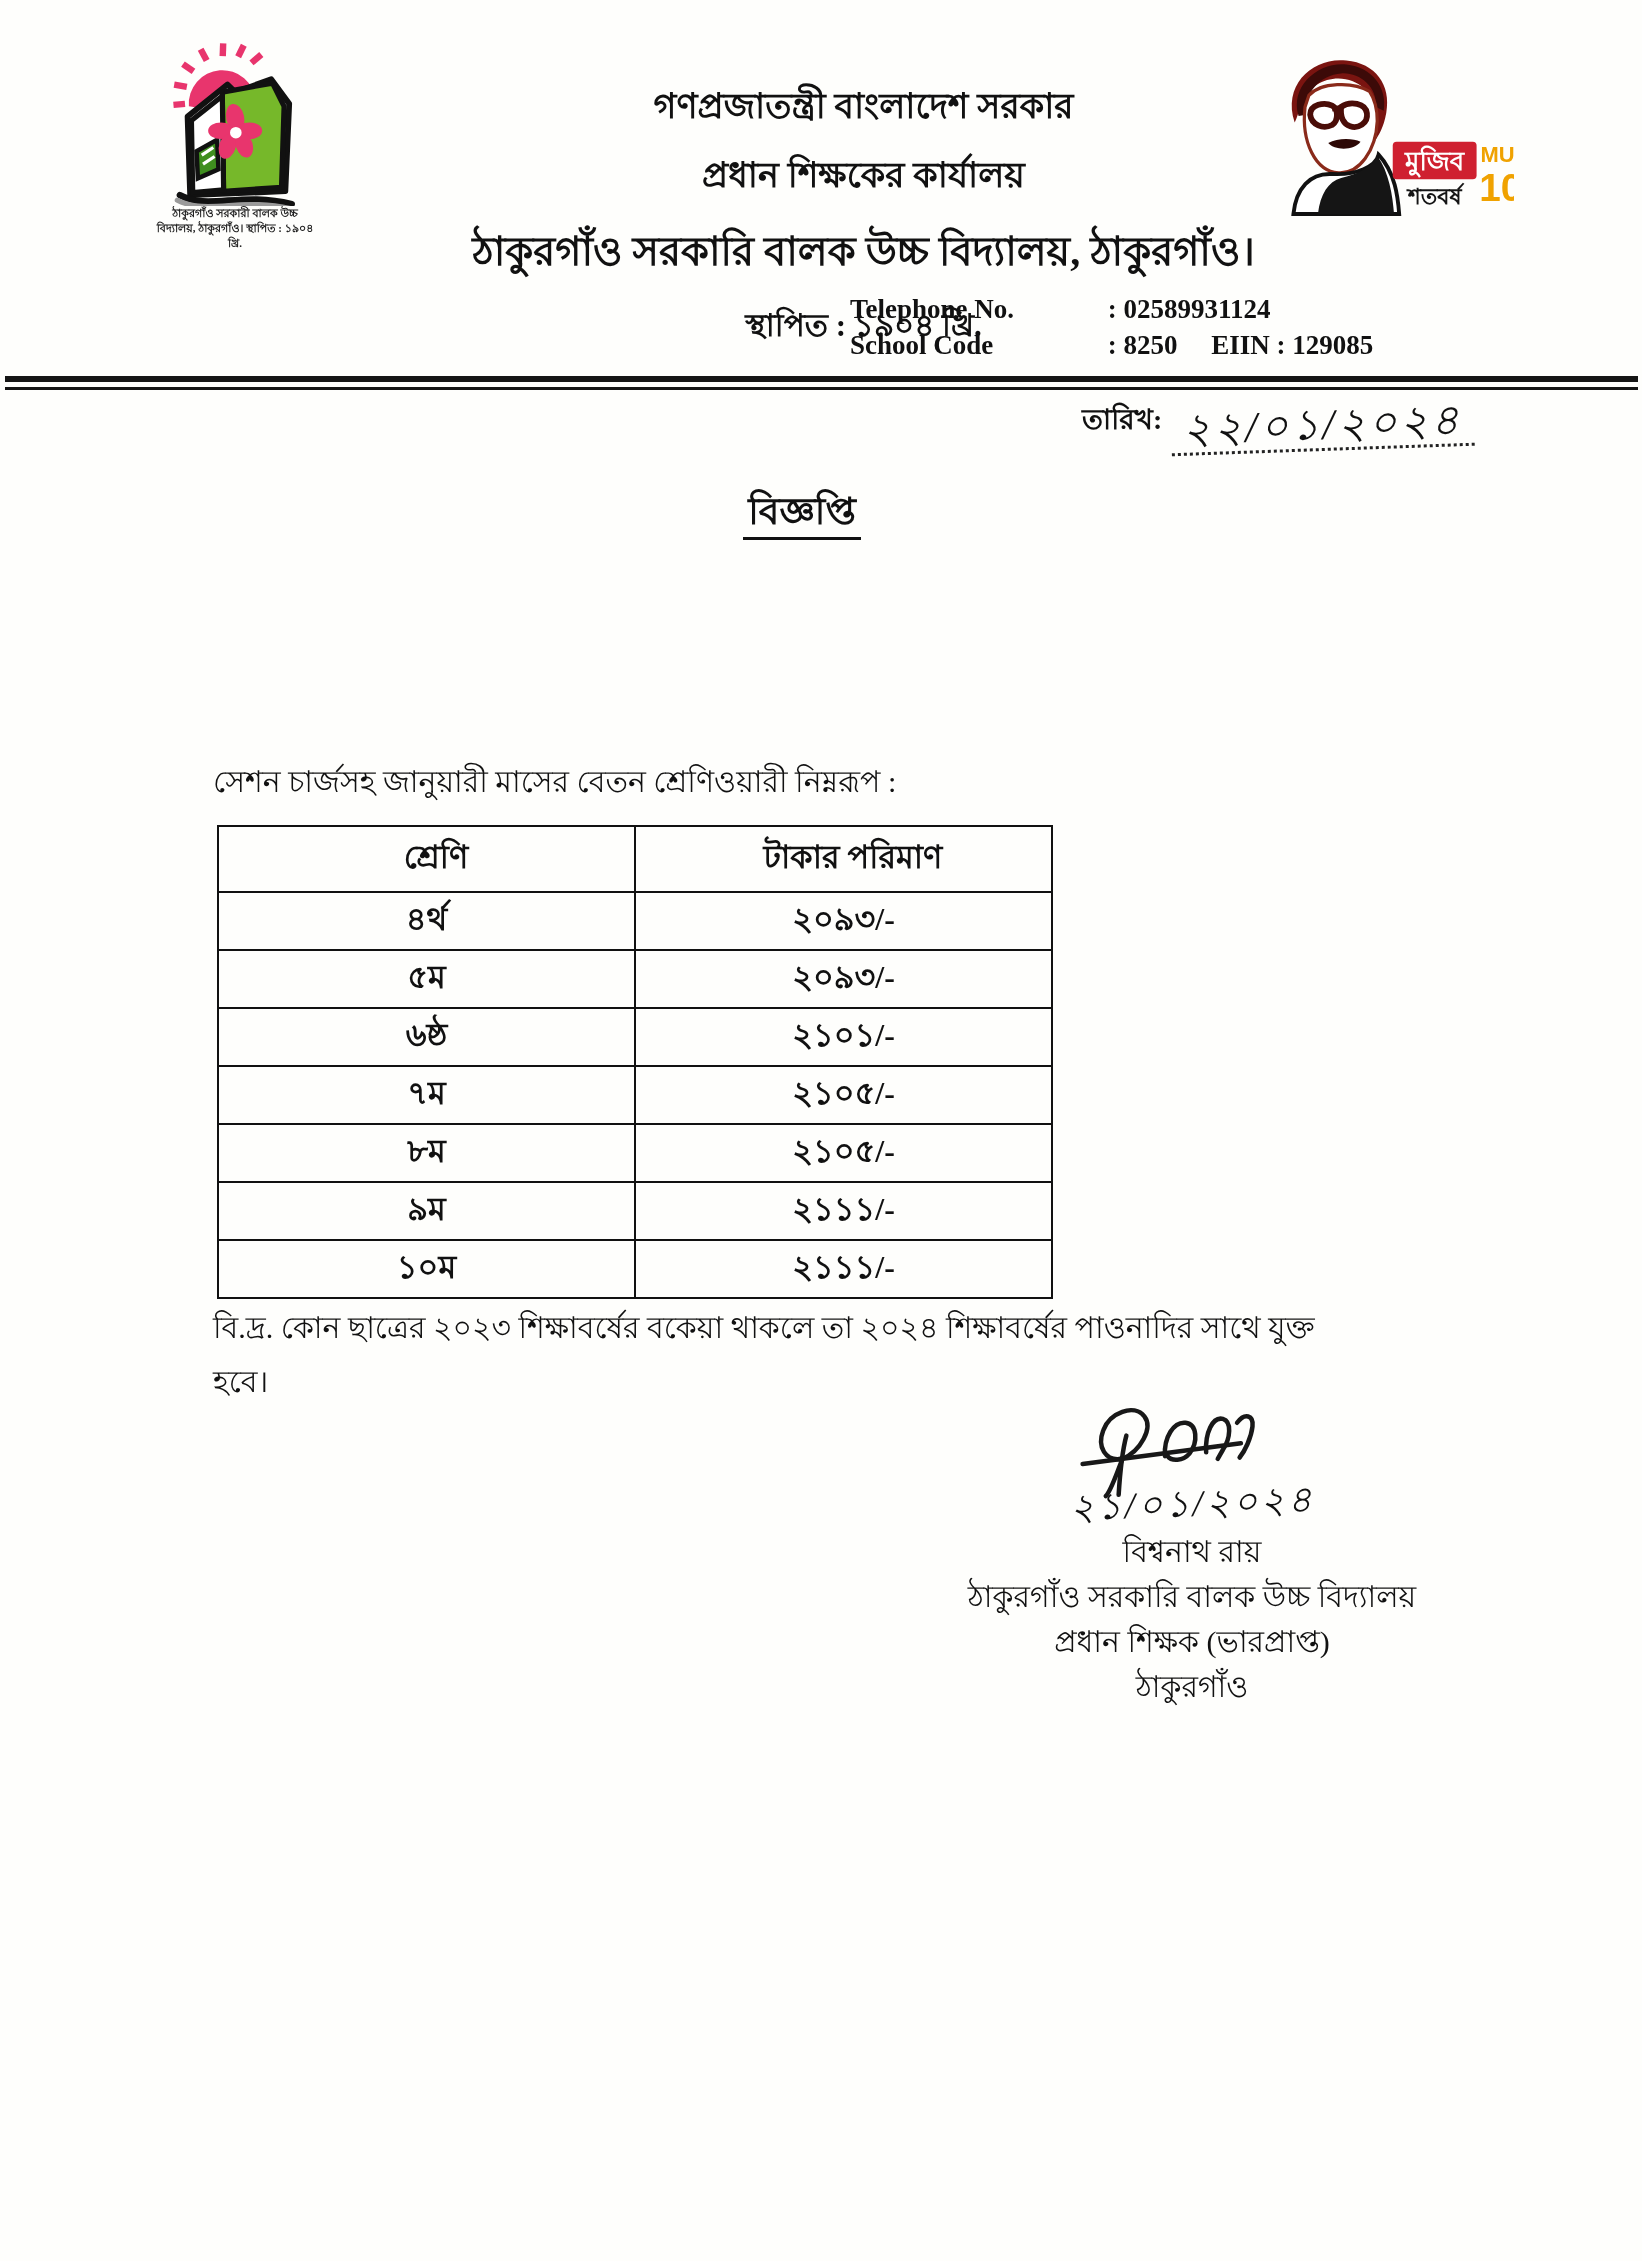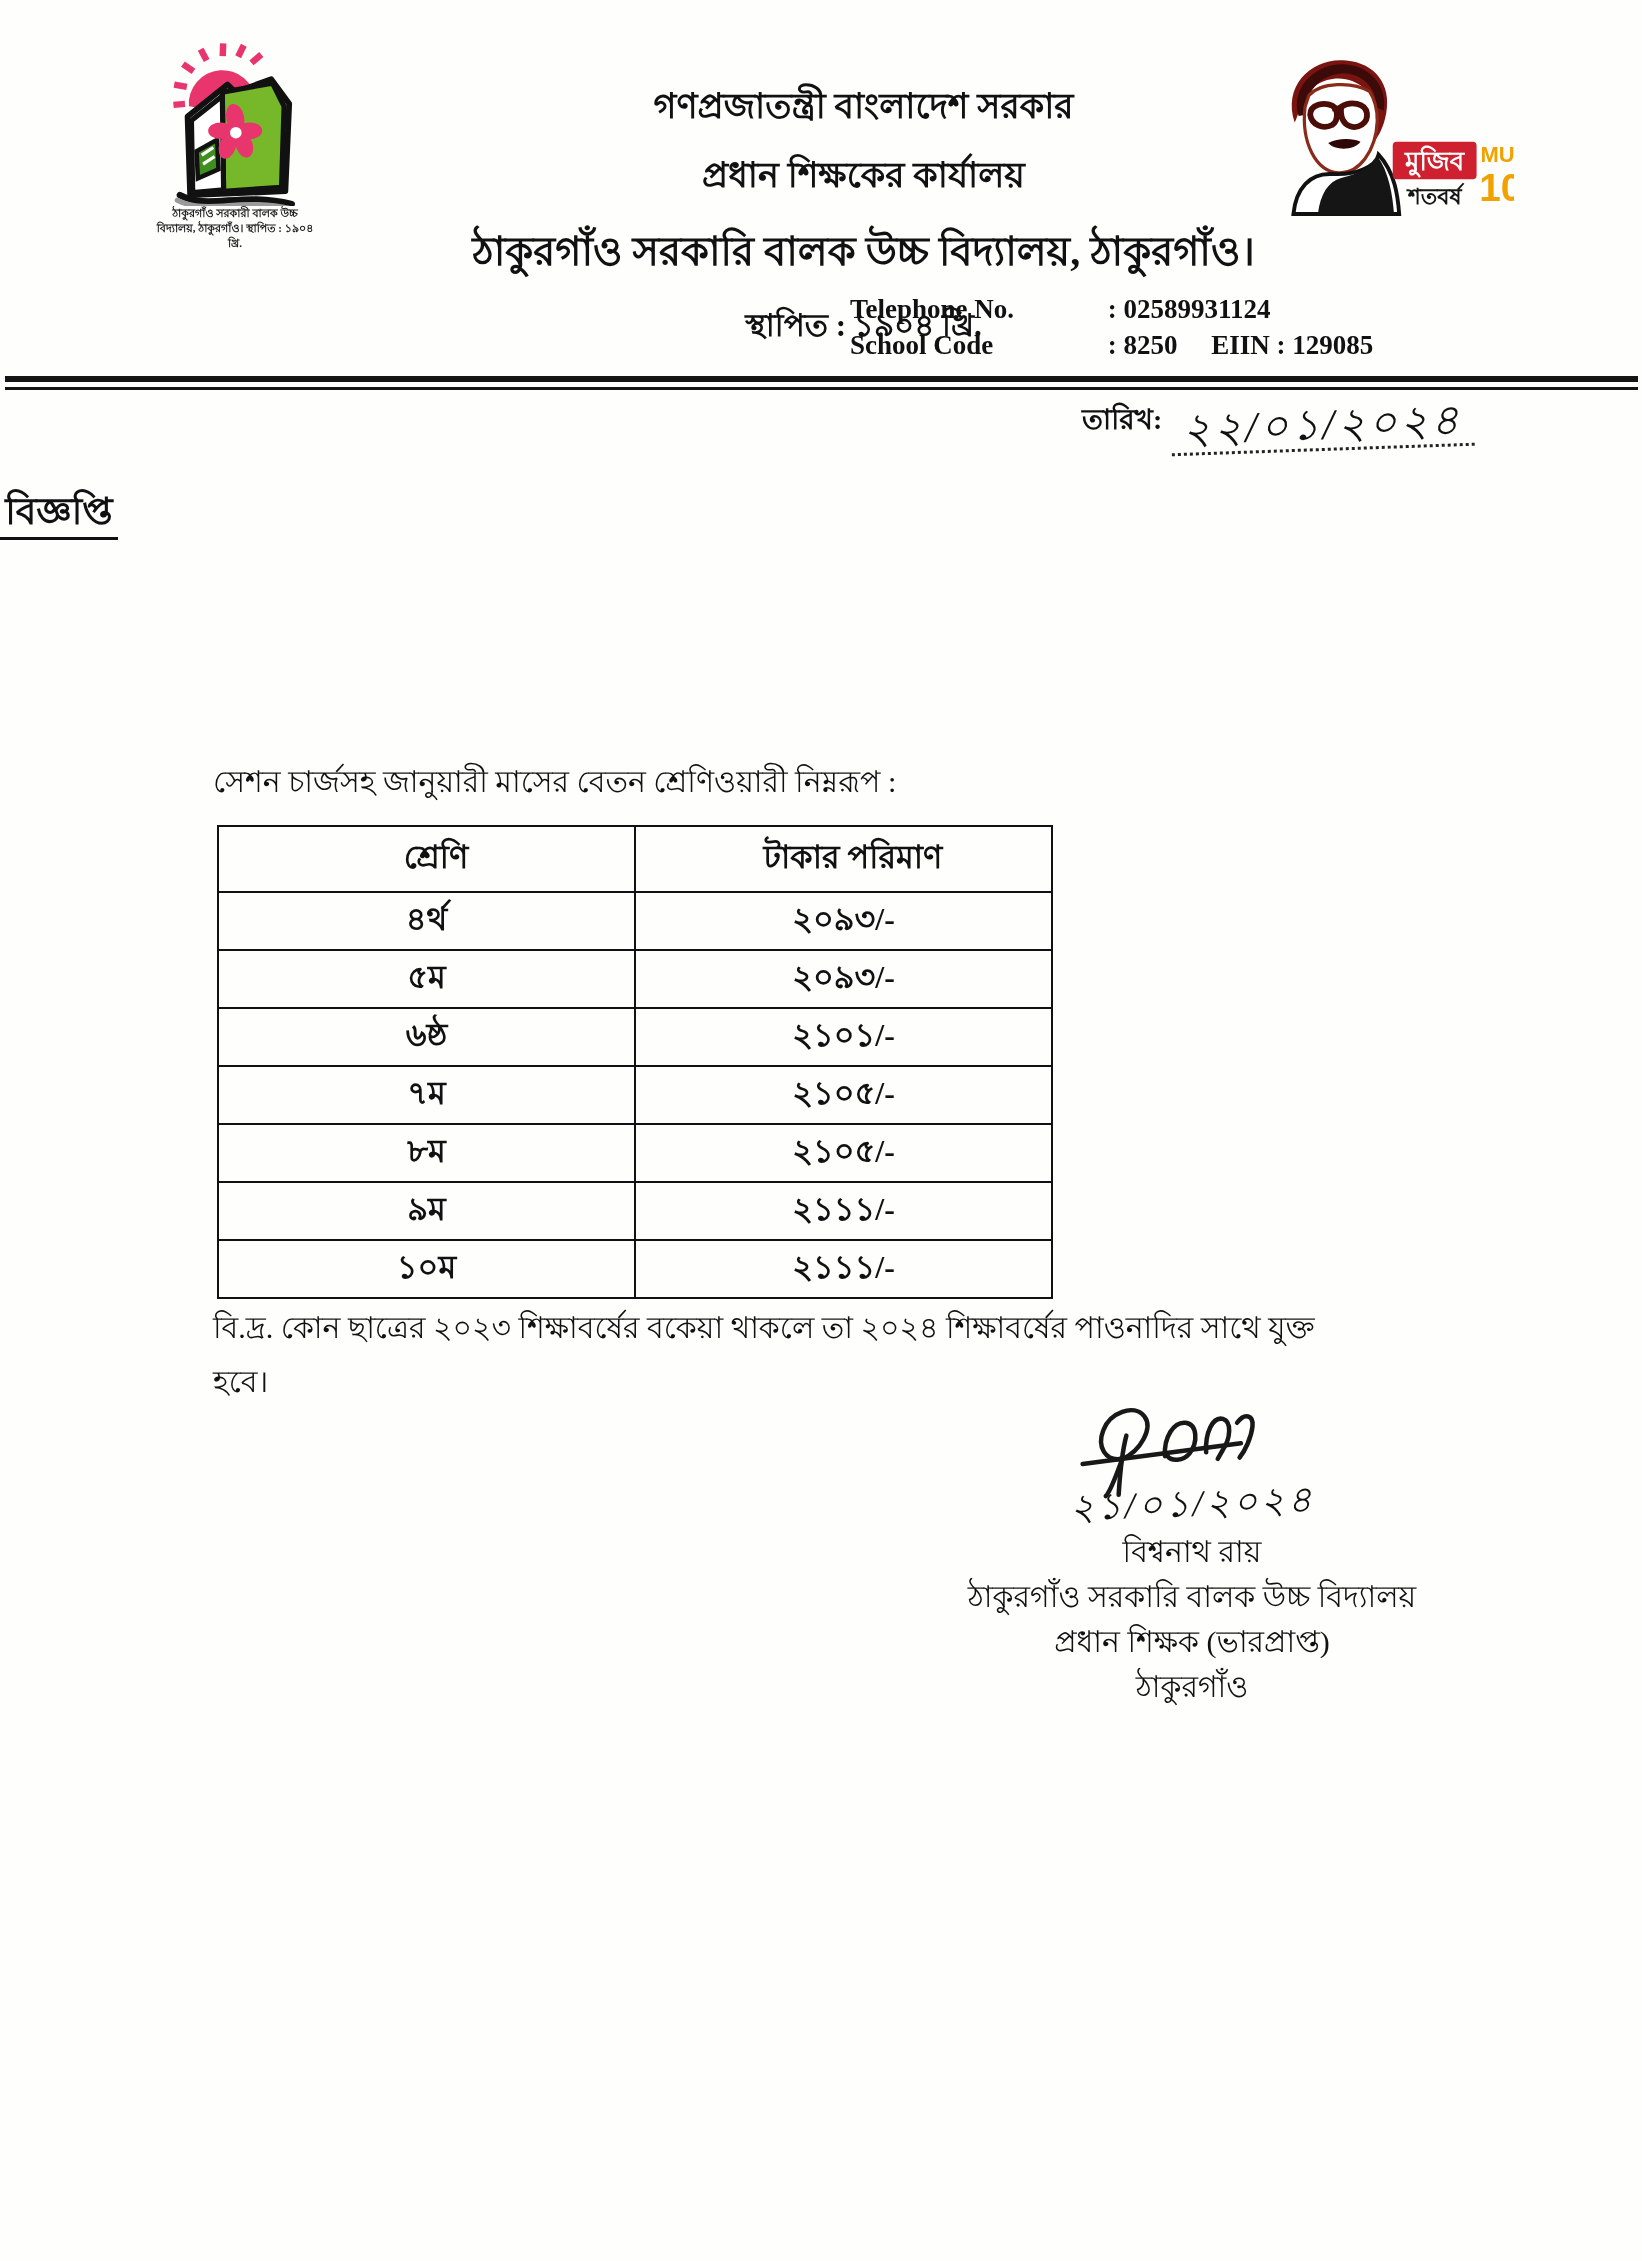--- a/index.html
+++ b/index.html
@@ -34,21 +34,21 @@
   
   .double-rule{position:absolute;left:5.2px;right:5.2px;top:376px;height:5.2px;
     border-top:6.4px solid #151515;border-bottom:3.2px solid #151515;}
   
   .date-line{position:absolute;left:1082px;top:398px;display:flex;align-items:flex-end;}
   .date-label{font-size:28px;font-weight:bold;padding-bottom:6.4px;}
   .handwriting{font-style:italic;letter-spacing:3.2px;transform:rotate(-2deg);}
   .date-value{font-size:43px;line-height:45px;margin-left:9px;padding:0 11.6px 1.3px 11.6px;
     border-bottom:3.9px dotted #222;}
   
-  .notice-title{position:absolute;left:0;right:39px;top:482px;}
+  .notice-title{position:absolute;left:0;right:39px;top:482px;text-align:center;}
   .notice-title span{font-size:37px;font-weight:bold;border-bottom:3.2px solid #111;padding:0 5.2px 5.2px 5.2px;}
   .body-par{position:absolute;left:213px;top:566px;width:1263px;
     font-size:30px;line-height:53px;white-space:pre-line;}
   .table-intro{position:absolute;left:213px;top:758px;font-size:30px;}
   
   .fee-table{position:absolute;left:217px;top:825px;width:836px;
     border-collapse:collapse;text-align:center;}
   .fee-table th,.fee-table td{border:2.6px solid #111;font-size:32px;font-weight:bold;}
   .fee-table th{height:62px;padding-left:20px;}
   .fee-table td{height:49px;}

